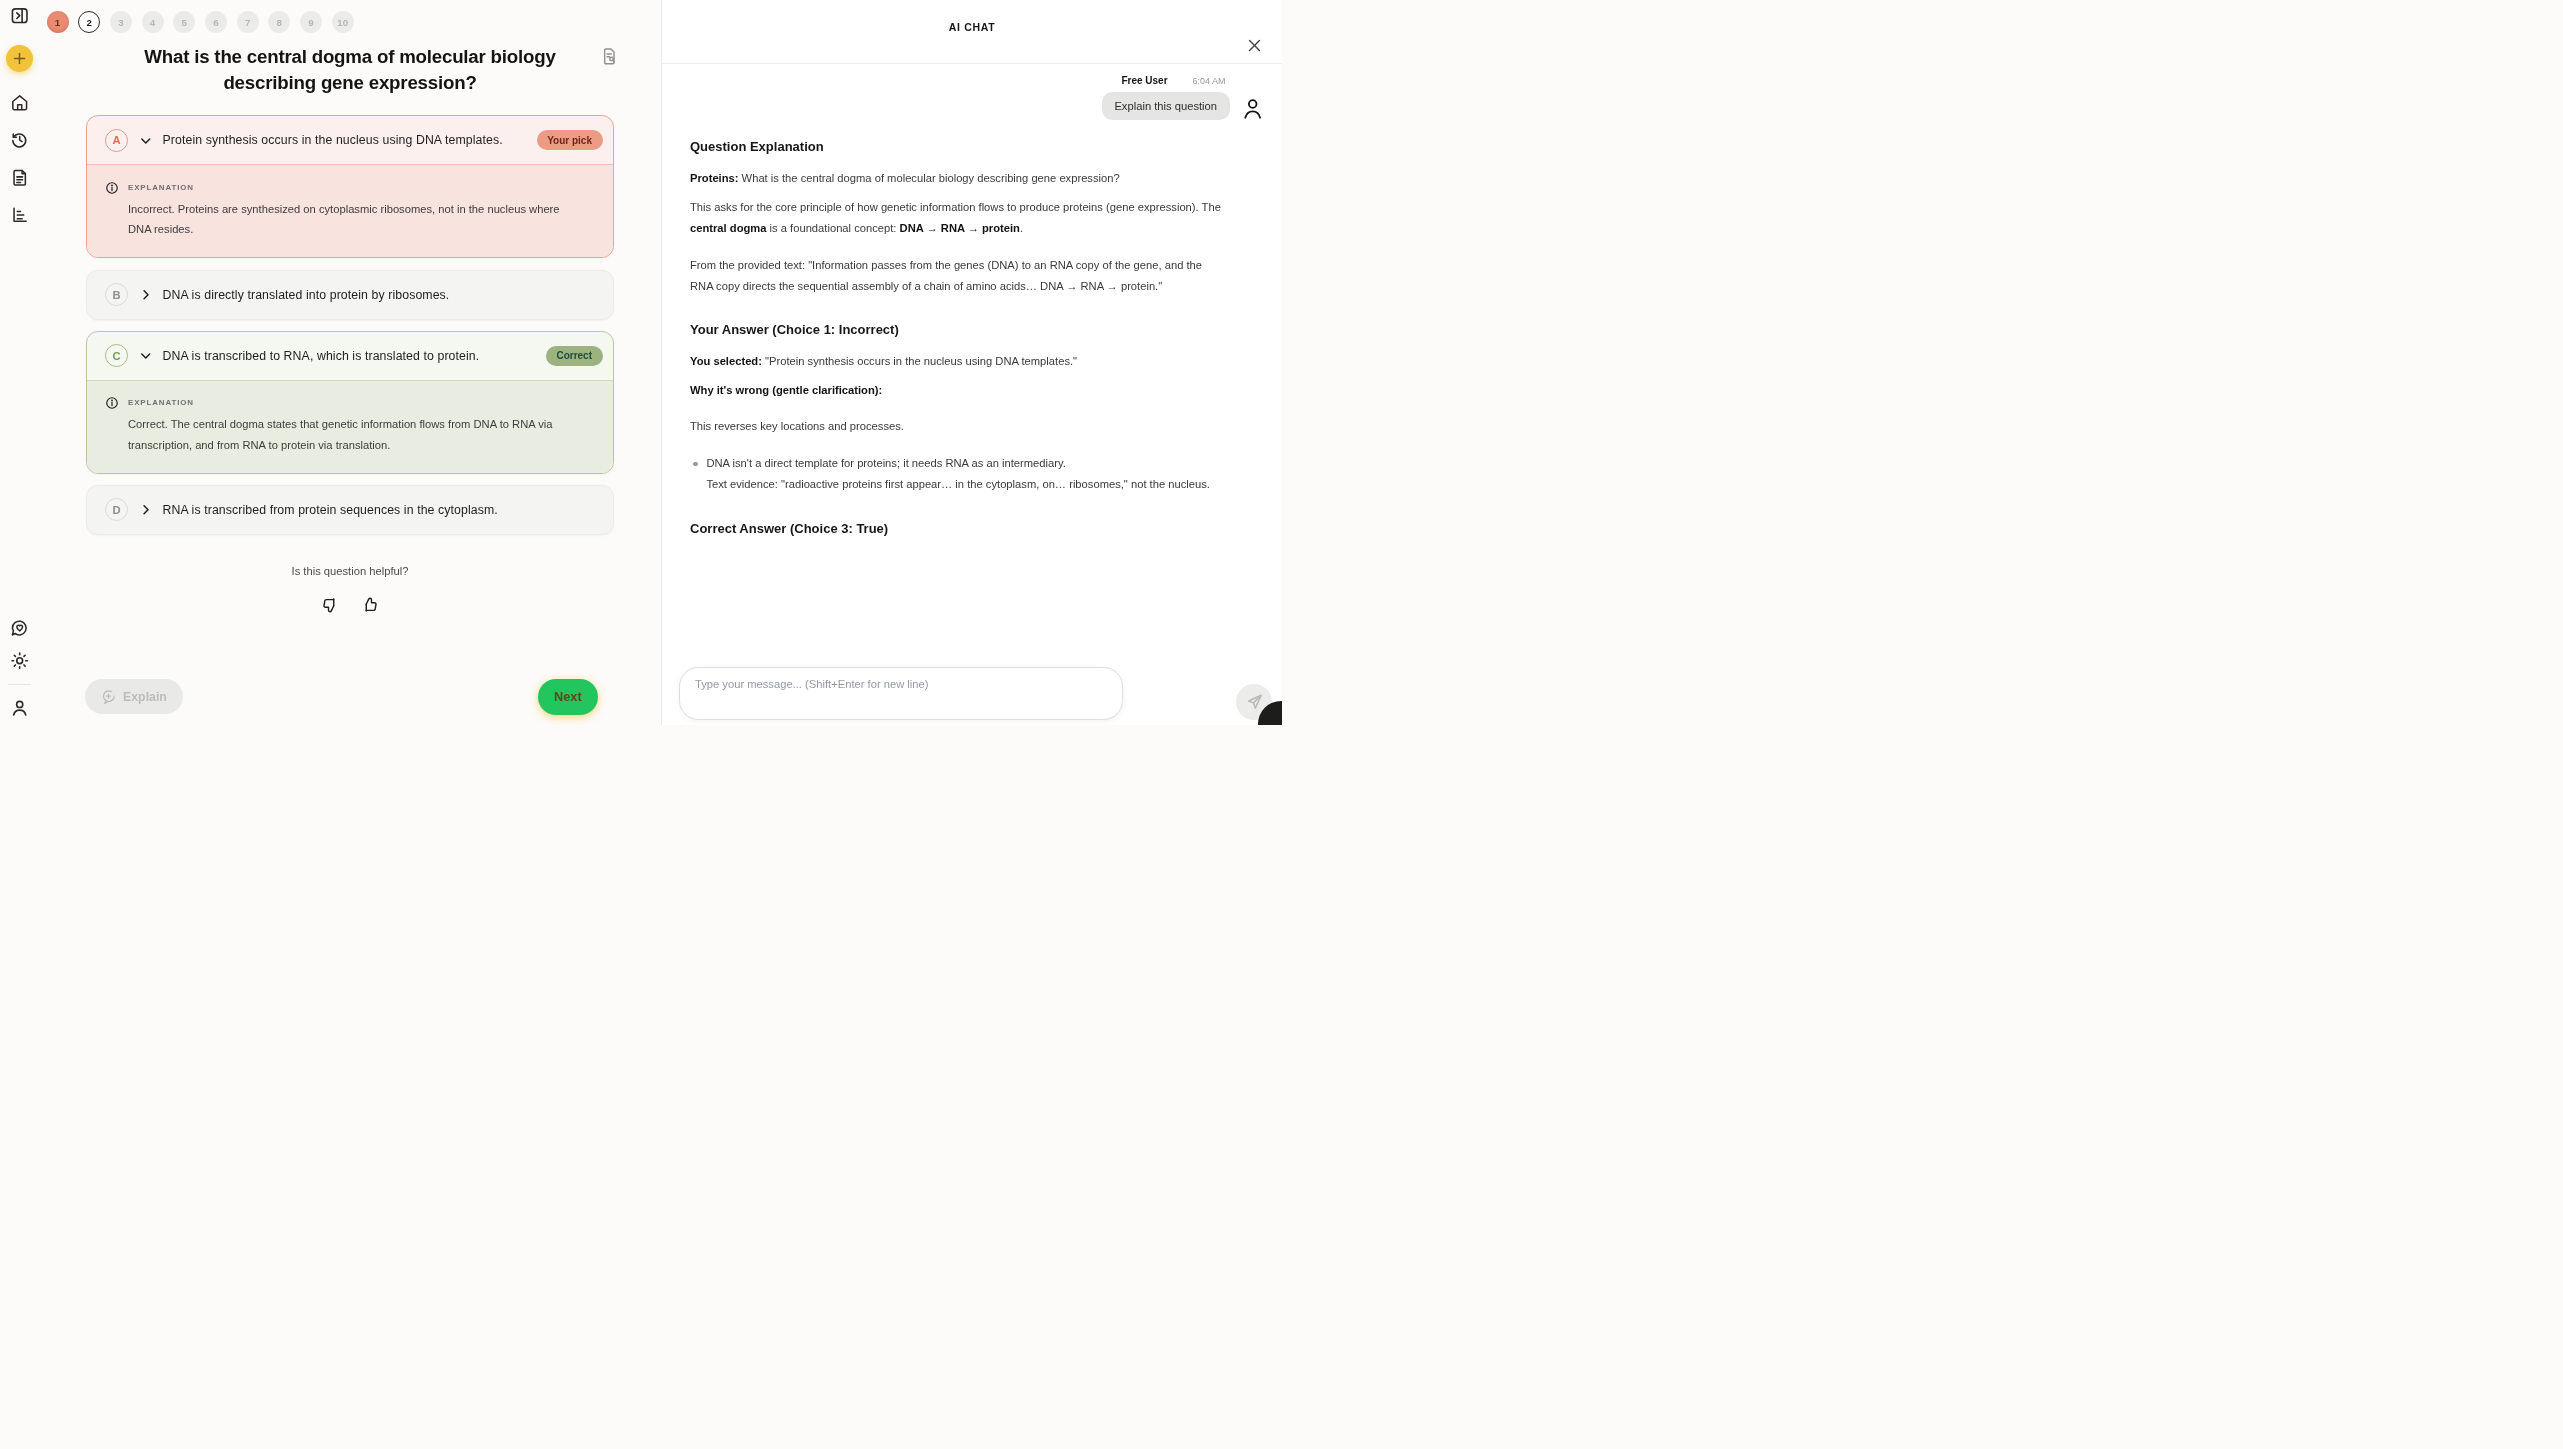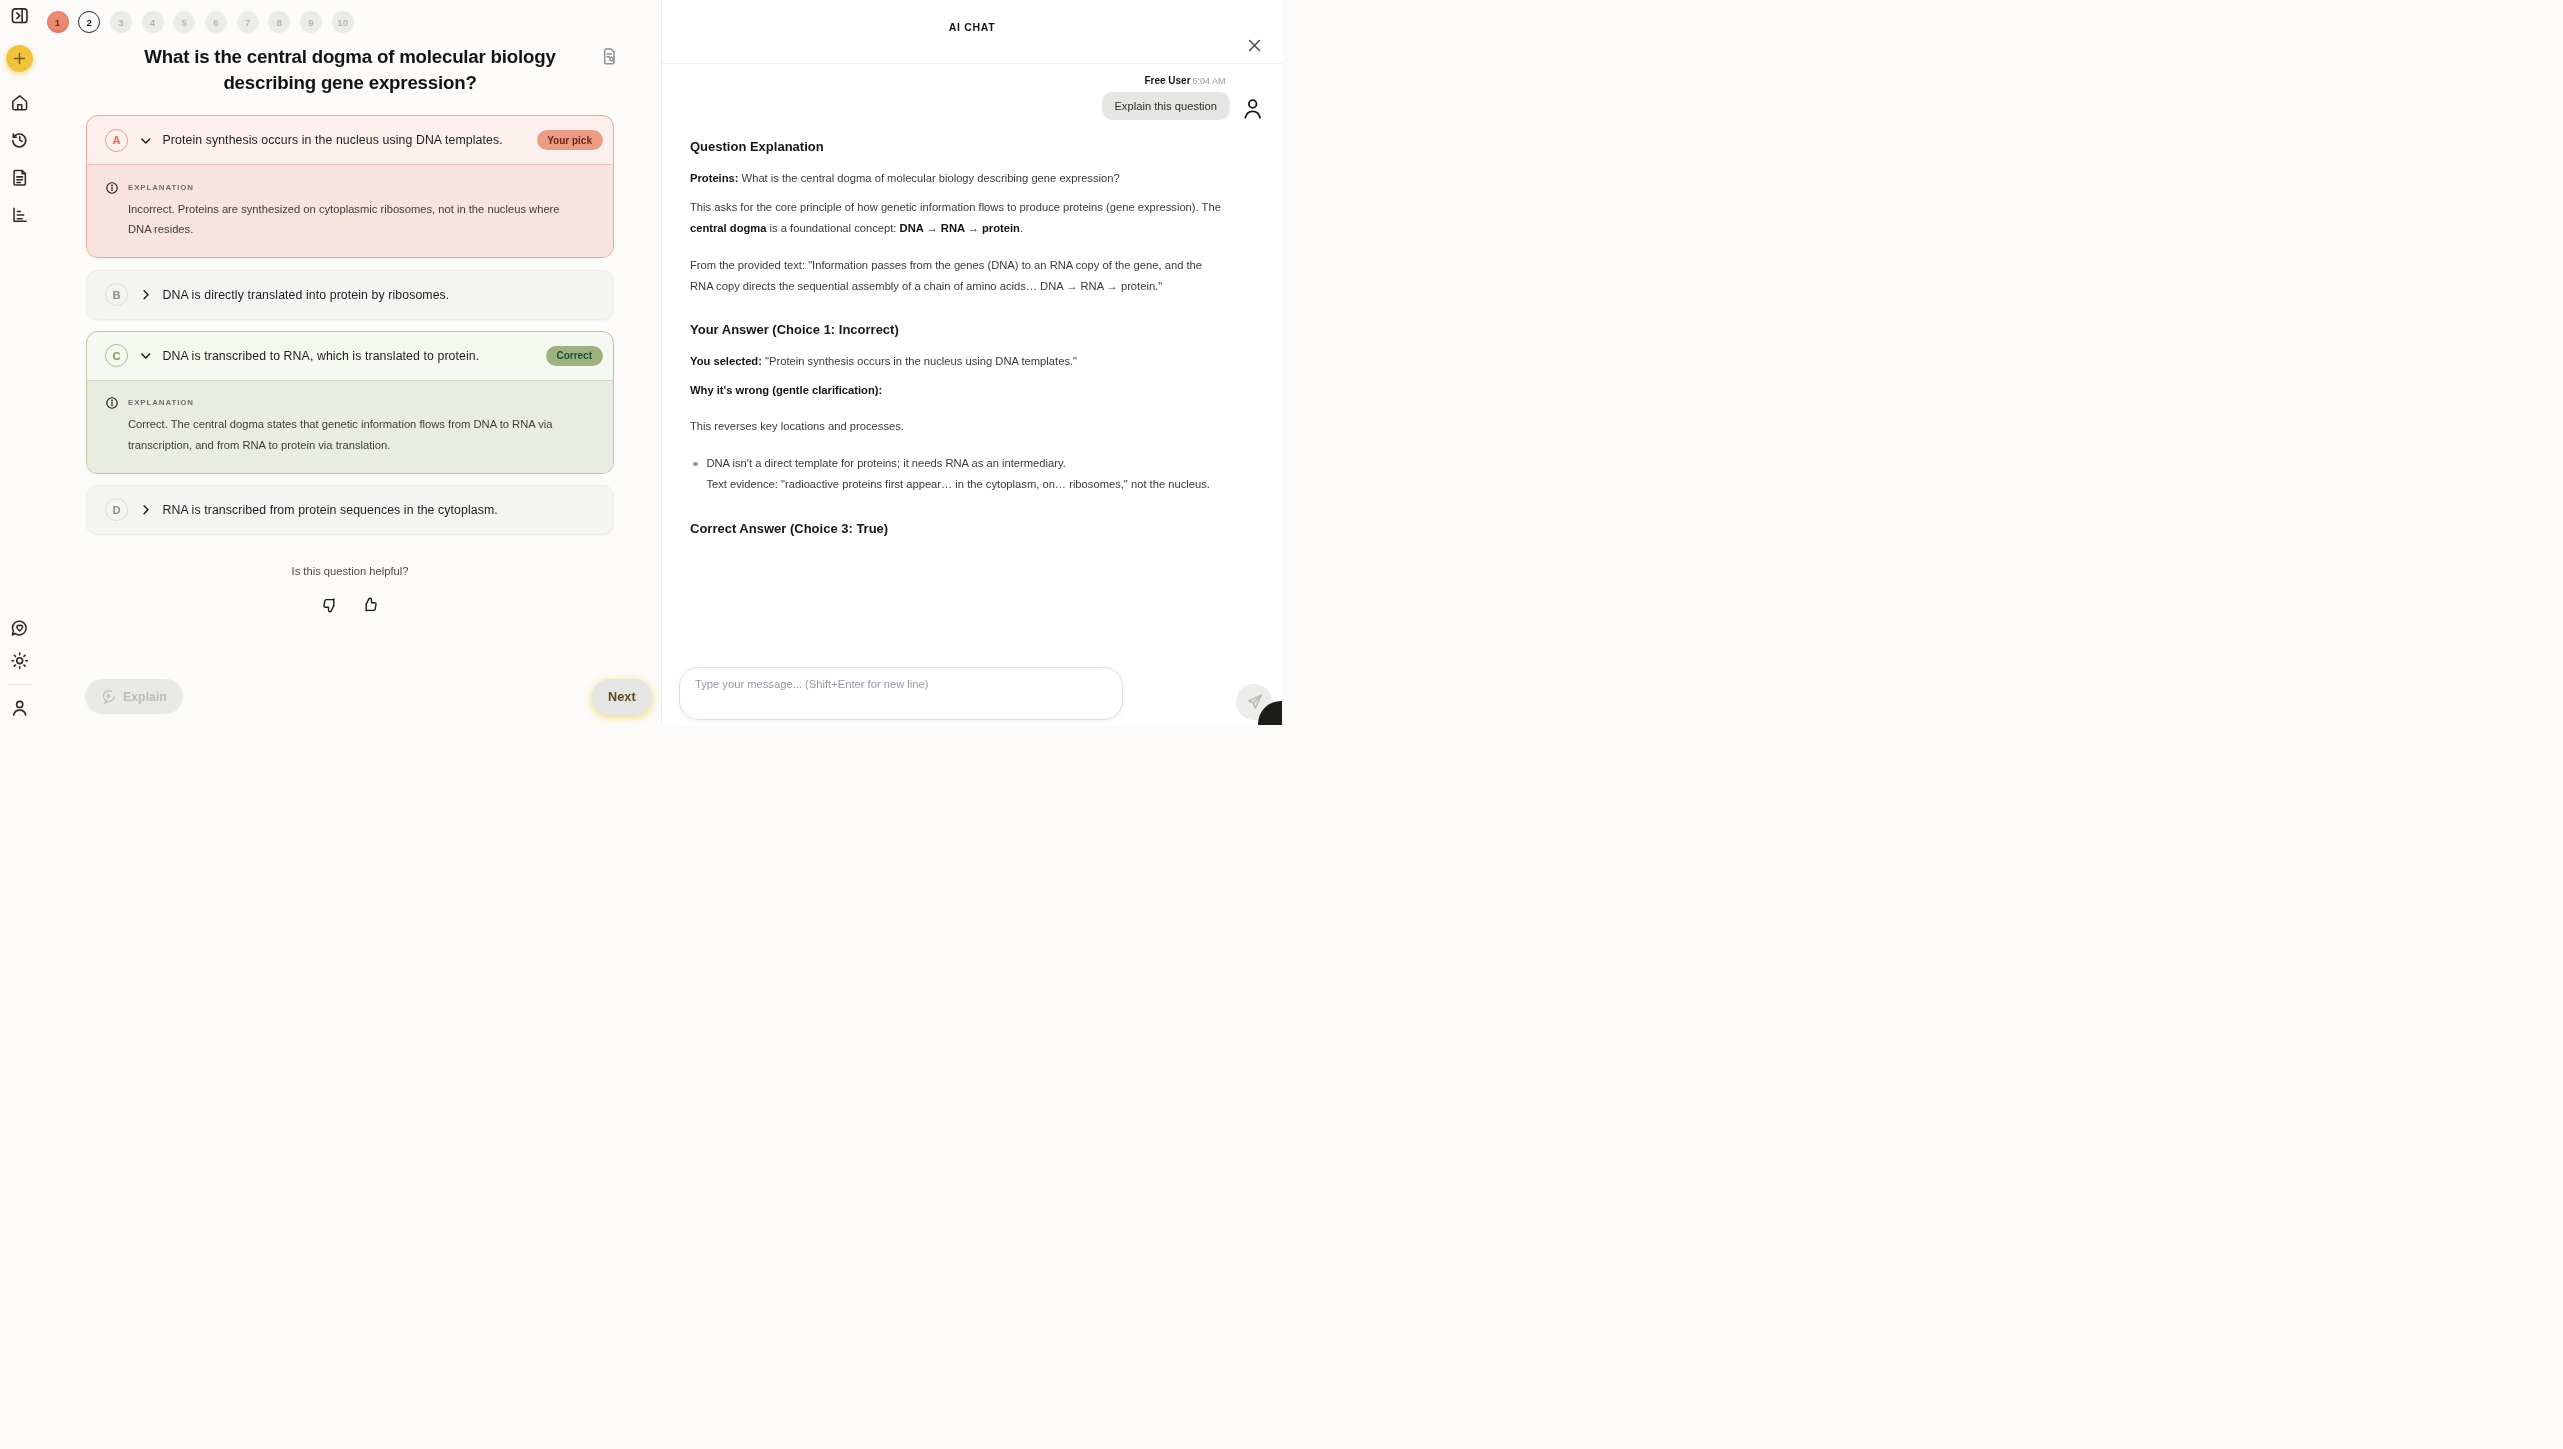--- a/index.html
+++ b/index.html
@@ -89,39 +89,40 @@
 
   .main-footer { position:absolute; left:0; bottom:10.5px; width:100%; padding:0 9px 0 46px;
     display:flex; justify-content:space-between; align-items:center; }
   .explain-btn {
     display:flex; align-items:center; gap:6.7px;
     background:#E9E9E7; color:#BDBCB9; border:none; border-radius:18px;
     height:35px; padding:0 16.4px; font-size:12.3px; font-weight:600;
     font-family:inherit; cursor:default;
   }
   .next-btn {
-    background:#e5e5e5; color:#5C4A17; border:none; border-radius:18px;
+    background:#22c55e; color:#5C4A17; border:none; border-radius:18px;
     height:36px; padding:0 16.4px; font-size:12.7px; font-weight:800;
     font-family:inherit; cursor:pointer; box-shadow:0 2.2px 9px rgba(240,194,57,.65);
+    margin-right:54px;
   }
 
   
   .chat {
     position:absolute; left:661px; top:0; right:0; height:100%;
     background:#fff; border-left:0.7px solid #ECEBE9; z-index:2;
   }
   .chat-header { position:relative; height:64px; border-bottom:0.7px solid #F0F0EF; }
   .chat-title {
     position:absolute; left:0; right:0; top:21px; text-align:center;
     font-size:10.5px; font-weight:800; letter-spacing:0.7px; color:#161616;
   }
   .chat-close { position:absolute; right:18.7px; top:37px; color:#444; cursor:pointer; }
 
   .chat-scroll { position:absolute; left:28px; right:16.4px; top:64px; height:615px; overflow:hidden; }
-  .msg-meta { display:flex; justify-content:flex-end; align-items:baseline; gap:2px; margin:10.5px 40px 0 0; }
+  .msg-meta { display:flex; justify-content:flex-end; align-items:baseline; gap:25px; margin:10.5px 40px 0 0; }
   .msg-user { font-size:10px; font-weight:800; color:#141414; }
   .msg-time { font-size:9px; color:#9a9a98; }
   .msg-row { display:flex; justify-content:flex-end; align-items:flex-start; gap:10.5px; margin-top:6px; }
   .msg-bubble {
     background:#E5E5E3; color:#2e2e2d; border-radius:10.5px;
     padding:8.2px 12.7px; font-size:11.2px;
   }
   .avatar-icon { color:#141414; margin-top:3px; }
 
   .chat-body { margin:19.4px 40px 0 0; font-size:11.2px; line-height:1.9; color:#3b3a39; }

